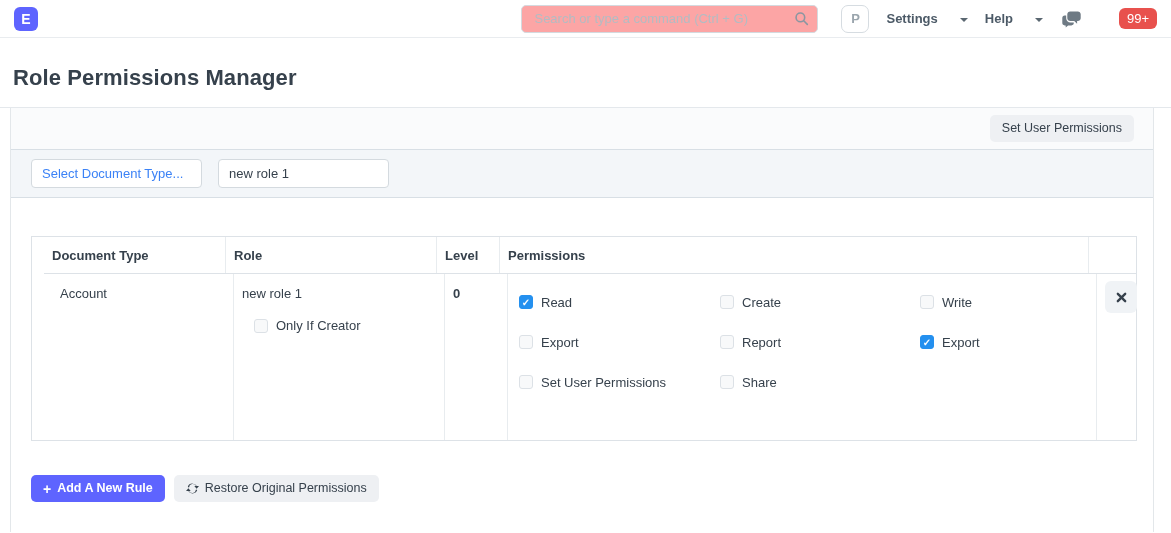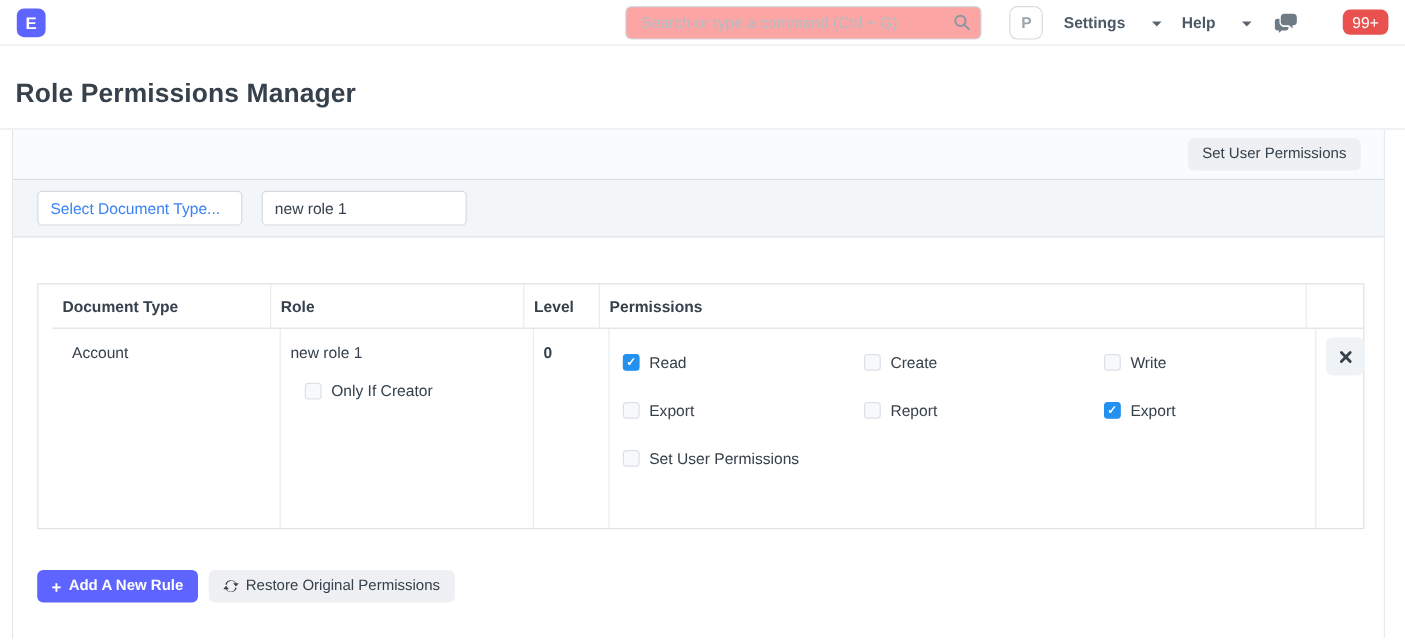--- a/index.html
+++ b/index.html
@@ -237,20 +237,24 @@
               <span class="cb"></span>
               <span>Report</span>
             </div>
             <div class="perm-item">
               <span class="cb checked">✓</span>
               <span>Export</span>
             </div>
             <div class="perm-item">
               <span class="cb"></span>
               <span>Set User Permissions</span>
+            </div>
+            <div class="perm-item">
+              <span class="cb"></span>
+              <span>Share</span>
             </div>
           </div>
 
         <div class="cell action-cell">
           <button class="delete-btn">
             <svg width="11" height="11" viewBox="0 0 12 12">
               <path d="M2 2 L10 10 M10 2 L2 10" stroke="#36414c" stroke-width="2.6" stroke-linecap="round"></path>
             </svg>
           </button>
         </div>

